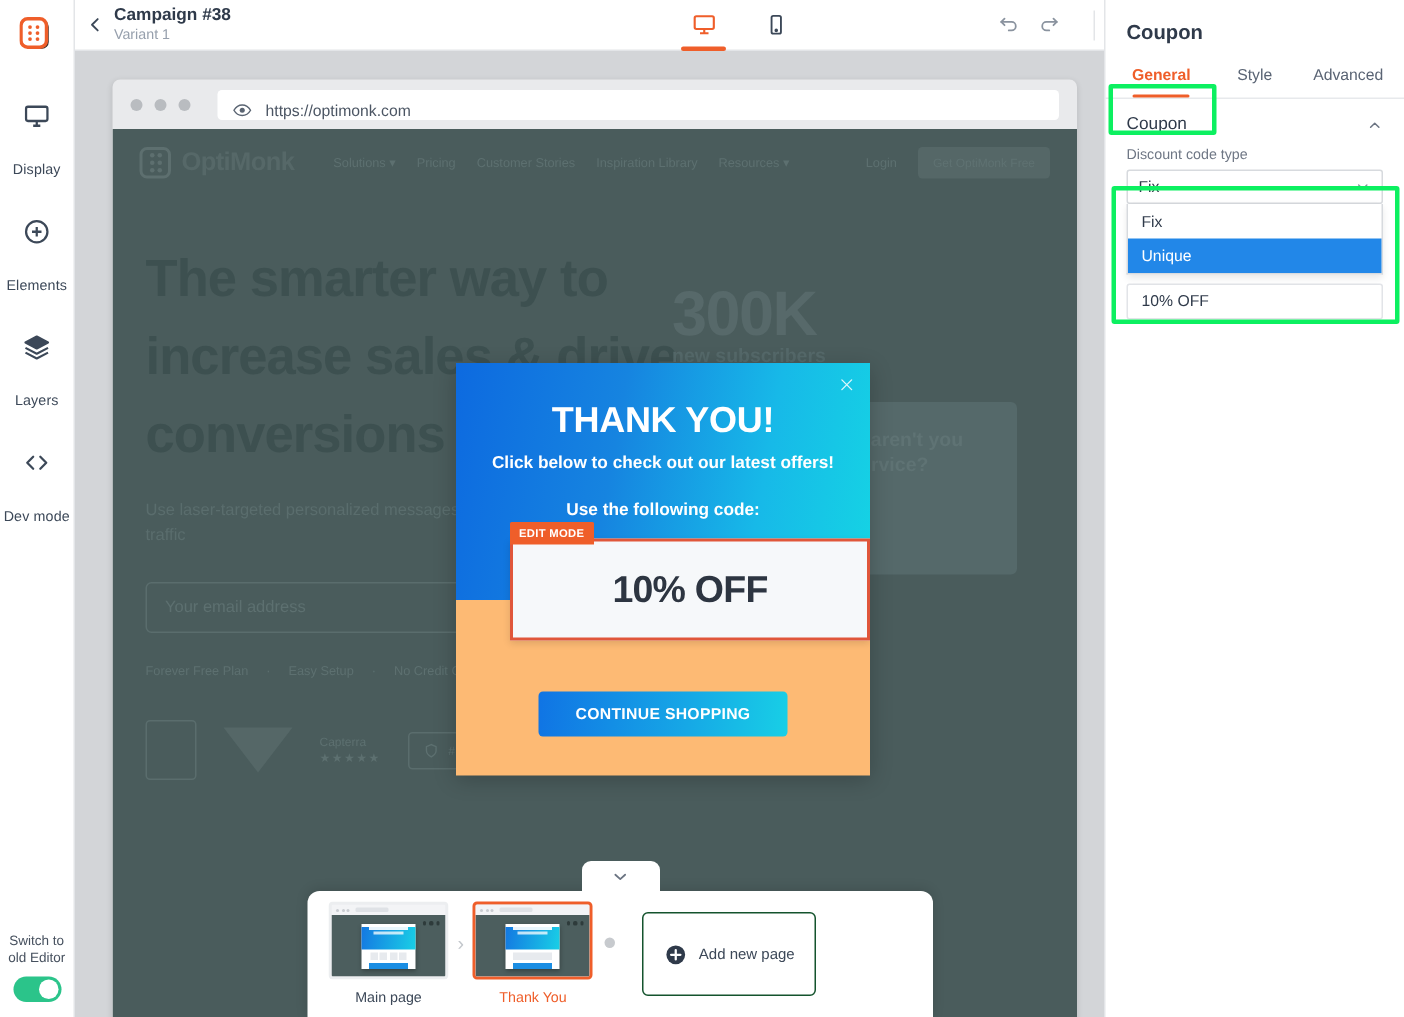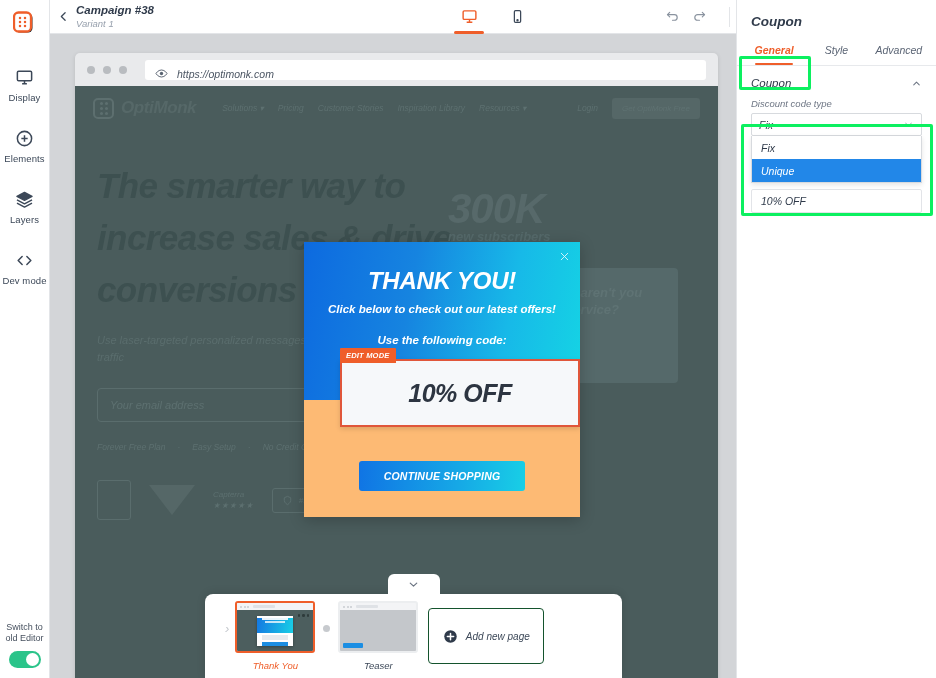--- a/index.html
+++ b/index.html
@@ -20,39 +20,39 @@
   .rail-logo {
     margin-top: 10px; width: 26px; height: 26px;
     display: flex; align-items: center; justify-content: center;
   }
   .rail-items { margin-top: 30px; width: 100%; }
   .rail-item {
     display: flex; flex-direction: column; align-items: center;
     margin-bottom: 24px; cursor: pointer; color: #3c4858;
   }
   .rail-item .ic { height: 22px; display: flex; align-items: center; }
-  .rail-item .lbl { font-size: 9.5px; color: #3c4858; margin-top: 4px; letter-spacing: .1px; text-align: right; }
+  .rail-item .lbl { font-size: 9.5px; color: #3c4858; margin-top: 20px; letter-spacing: .1px; text-align: right; }
   .rail-bottom {
     position: absolute; bottom: 10px; left: 0; width: 100%;
     display: flex; flex-direction: column; align-items: center;
   }
   .rail-bottom .sw-label {
     font-size: 9px; color: #46505e; text-align: center; line-height: 11px; width: 44px;
   }
   .toggle {
     margin-top: 7px; width: 32px; height: 17px; border-radius: 9px;
     background: #2bc48a; position: relative; cursor: pointer;
   }
   .toggle::after {
     content:""; position: absolute; top: 2px; right: 2px;
     width: 13px; height: 13px; border-radius: 50%; background: #fff;
   }
 
   
-  .main { flex: 1; position: relative; height: 678px; font-style: italic; }
+  .main { flex: 1; position: relative; height: 678px; }
   .topbar {
     height: 34px; background: #ffffff; border-bottom: 1px solid #e3e5e8;
     display: flex; align-items: center; position: relative;
   }
   .tb-back { width: 26px; display: flex; align-items: center; justify-content: center; cursor: pointer; }
   .tb-title { line-height: 12px; }
   .tb-title .t1 { font-size: 11.5px; color: #2f3a4a; font-weight: 600; }
   .tb-title .t2 { font-size: 9.5px; color: #97a0ad; margin-top: 2px; }
   .tb-devices {
     position: absolute; left: 0; right: 0; margin: 0 auto;
@@ -505,20 +505,51 @@
         </div>
       </div>
 
       <div class="tray">
         <div class="tray-handle">
           <svg width="13" height="13" viewBox="0 0 24 24" fill="none" stroke="#6b7482" stroke-width="2.2" stroke-linecap="round" stroke-linejoin="round">
             <path d="M6 9.5 12 15l6-5.5"></path>
           </svg>
         </div>
 
+        <div class="page-card">
+          <div class="page-thumb">
+            <div class="thumb-bar">
+                <i></i>
+                <i></i>
+                <i></i>
+                <div class="tb-url"></div>
+              </div>
+            <div class="thumb-body">
+              <div class="thumb-dots">
+                  <i></i>
+                  <i></i>
+                  <i></i>
+                </div>
+              <div class="mini-popup">
+                <div class="mini-top">
+                    <div class="mini-l1"></div>
+                    <div class="mini-l2"></div>
+                  </div>
+                <div class="mini-grid">
+                    <i></i>
+                    <i></i>
+                    <i></i>
+                    <i></i>
+                  </div>
+                <div class="mini-cta"></div>
+              </div>
+            </div>
+          </div>
+          <div class="page-name">Main page</div>
+        </div>
 
         <div class="tray-arrow">›</div>
 
         <div class="page-card selected">
           <div class="page-thumb">
             <div class="thumb-bar">
                 <i></i>
                 <i></i>
                 <i></i>
                 <div class="tb-url"></div>
@@ -537,34 +568,20 @@
                 <div class="mini-code"></div>
                 <div class="mini-cta"></div>
               </div>
             </div>
           </div>
           <div class="page-name">Thank You</div>
         </div>
 
         <div class="tray-dot"></div>
 
-        <div class="page-card">
-          <div class="page-thumb">
-            <div class="thumb-bar">
-                <i></i>
-                <i></i>
-                <i></i>
-                <div class="tb-url"></div>
-              </div>
-            <div class="thumb-body plain">
-                <div class="teaser-tab"></div>
-              </div>
-          </div>
-          <div class="page-name">Teaser</div>
-        </div>
 
         <div class="add-page">
           <span>
             <svg width="15" height="15" viewBox="0 0 24 24">
               <circle cx="12" cy="12" r="10" fill="#2f3a4a"></circle>
               <path d="M12 7v10M7 12h10" stroke="#fff" stroke-width="2.4" stroke-linecap="round"></path>
             </svg>
           </span>
           <span class="ap-label">Add new page</span>
         </div>

